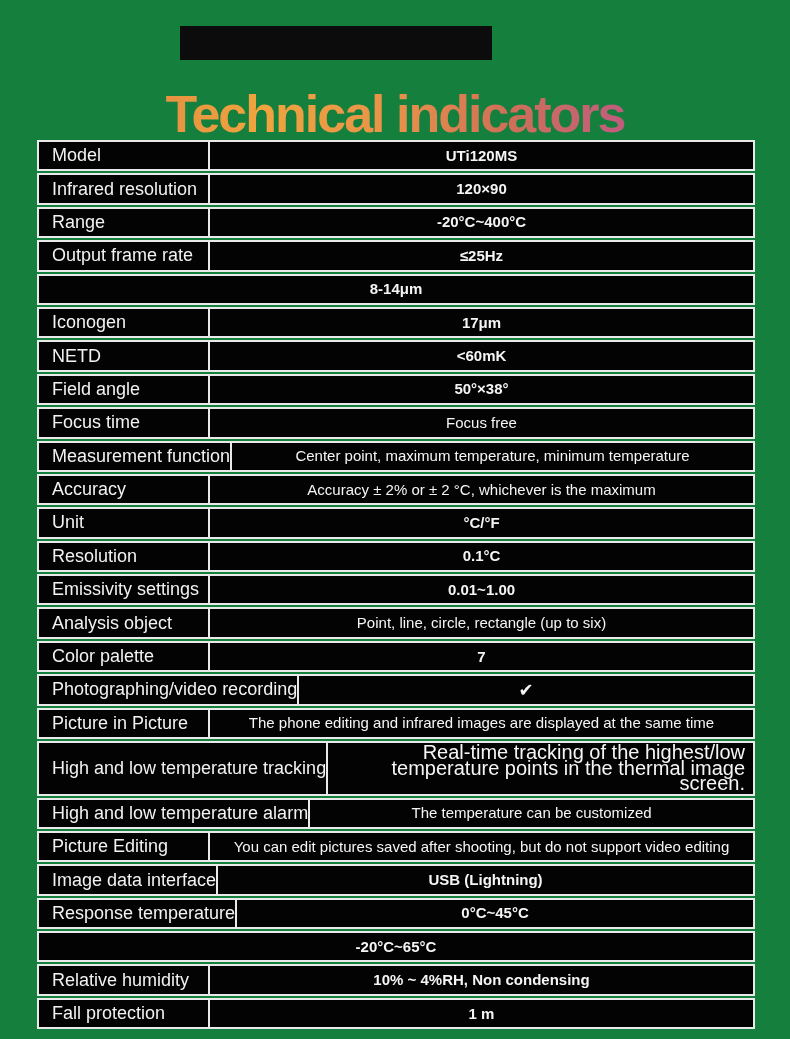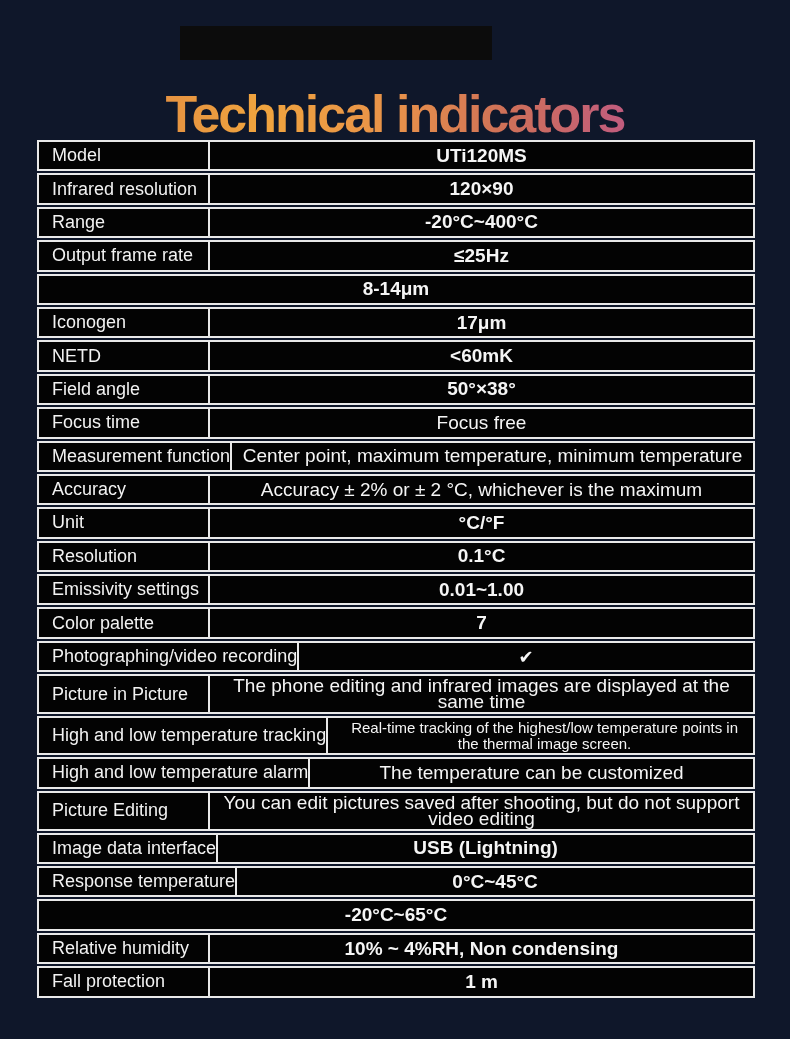--- a/index.html
+++ b/index.html
@@ -8,21 +8,21 @@
     background: #000000;
     width: 790px;
     height: 1039px;
     overflow: hidden;
     font-family: "Liberation Sans", "DejaVu Sans", sans-serif;
   }
   .stage {
     position: relative;
     width: 790px;
     height: 1039px;
-    background: #0f172a;
+    background: #15803d;
   }
   .title-backdrop {
     position: absolute;
     left: 180px;
     top: 26px;
     width: 312px;
     height: 34px;
     background: #0c0c0c;
   }
   .page-title {
@@ -67,30 +67,30 @@
   }
   .spec-row.wide .spec-label {
     flex-basis: 233px;
   }
   .spec-value {
     flex: 1 1 auto;
     display: flex;
     align-items: center;
     justify-content: center;
     text-align: center;
-    font-size: 19px;
+    font-size: 15px;
     color: #f5f5f5;
     padding: 2px 8px;
     line-height: 16px;
   }
   .spec-value.strong { font-weight: bold; }
   .spec-value.left {
     justify-content: flex-start;
-    text-align: center;
-    font-size: 15px;
+    text-align: right;
+    font-size: 20px;
     line-height: 15.5px;
     padding-left: 16px;
   }
   .spec-value.check { font-size: 18px; font-weight: bold; }
 </style>
 </head>
 <body>
 
 <div class="stage">
   <div class="title-backdrop"></div>
@@ -145,20 +145,24 @@
       </div>
       <div class="spec-row">
         <div class="spec-label">Resolution</div>
         <div class="spec-value strong">0.1°C</div>
       </div>
       <div class="spec-row">
         <div class="spec-label">Emissivity settings</div>
         <div class="spec-value strong">0.01~1.00</div>
       </div>
       <div class="spec-row">
+        <div class="spec-label">Analysis object</div>
+        <div class="spec-value">Point, line, circle, rectangle (up to six)</div>
+      </div>
+      <div class="spec-row">
         <div class="spec-label">Color palette</div>
         <div class="spec-value strong">7</div>
       </div>
       <div class="spec-row wide">
         <div class="spec-label">Photographing/video recording</div>
         <div class="spec-value strong check">✔</div>
       </div>
       <div class="spec-row">
         <div class="spec-label">Picture in Picture</div>
         <div class="spec-value">The phone editing and infrared images are displayed at the same time</div>

